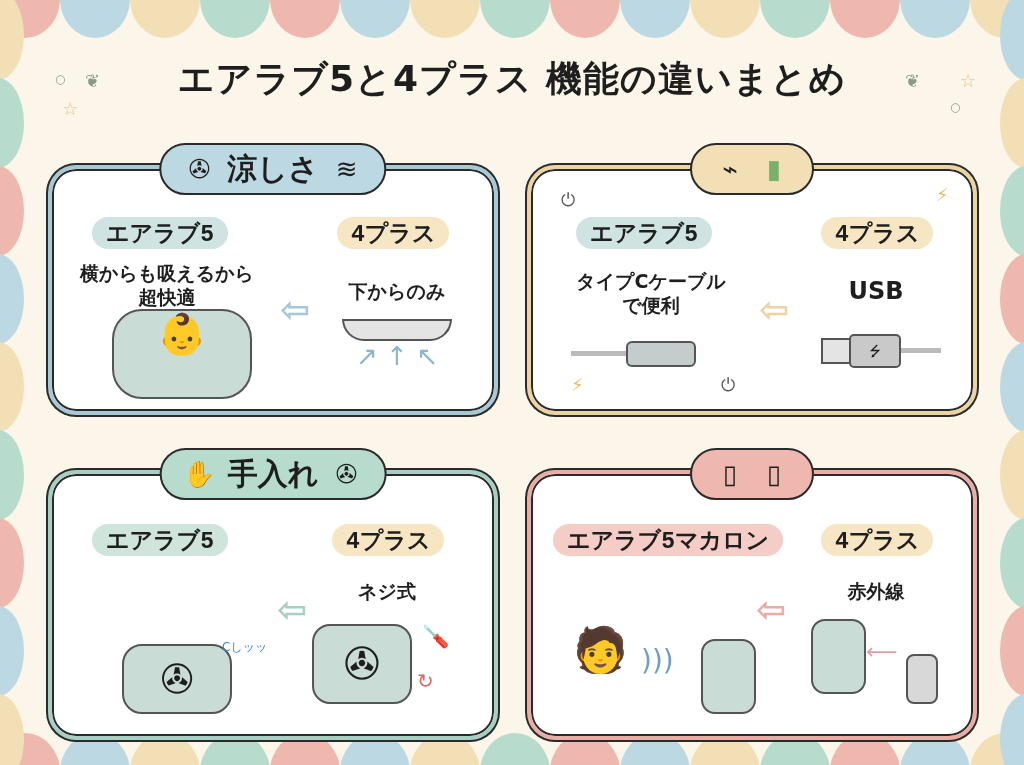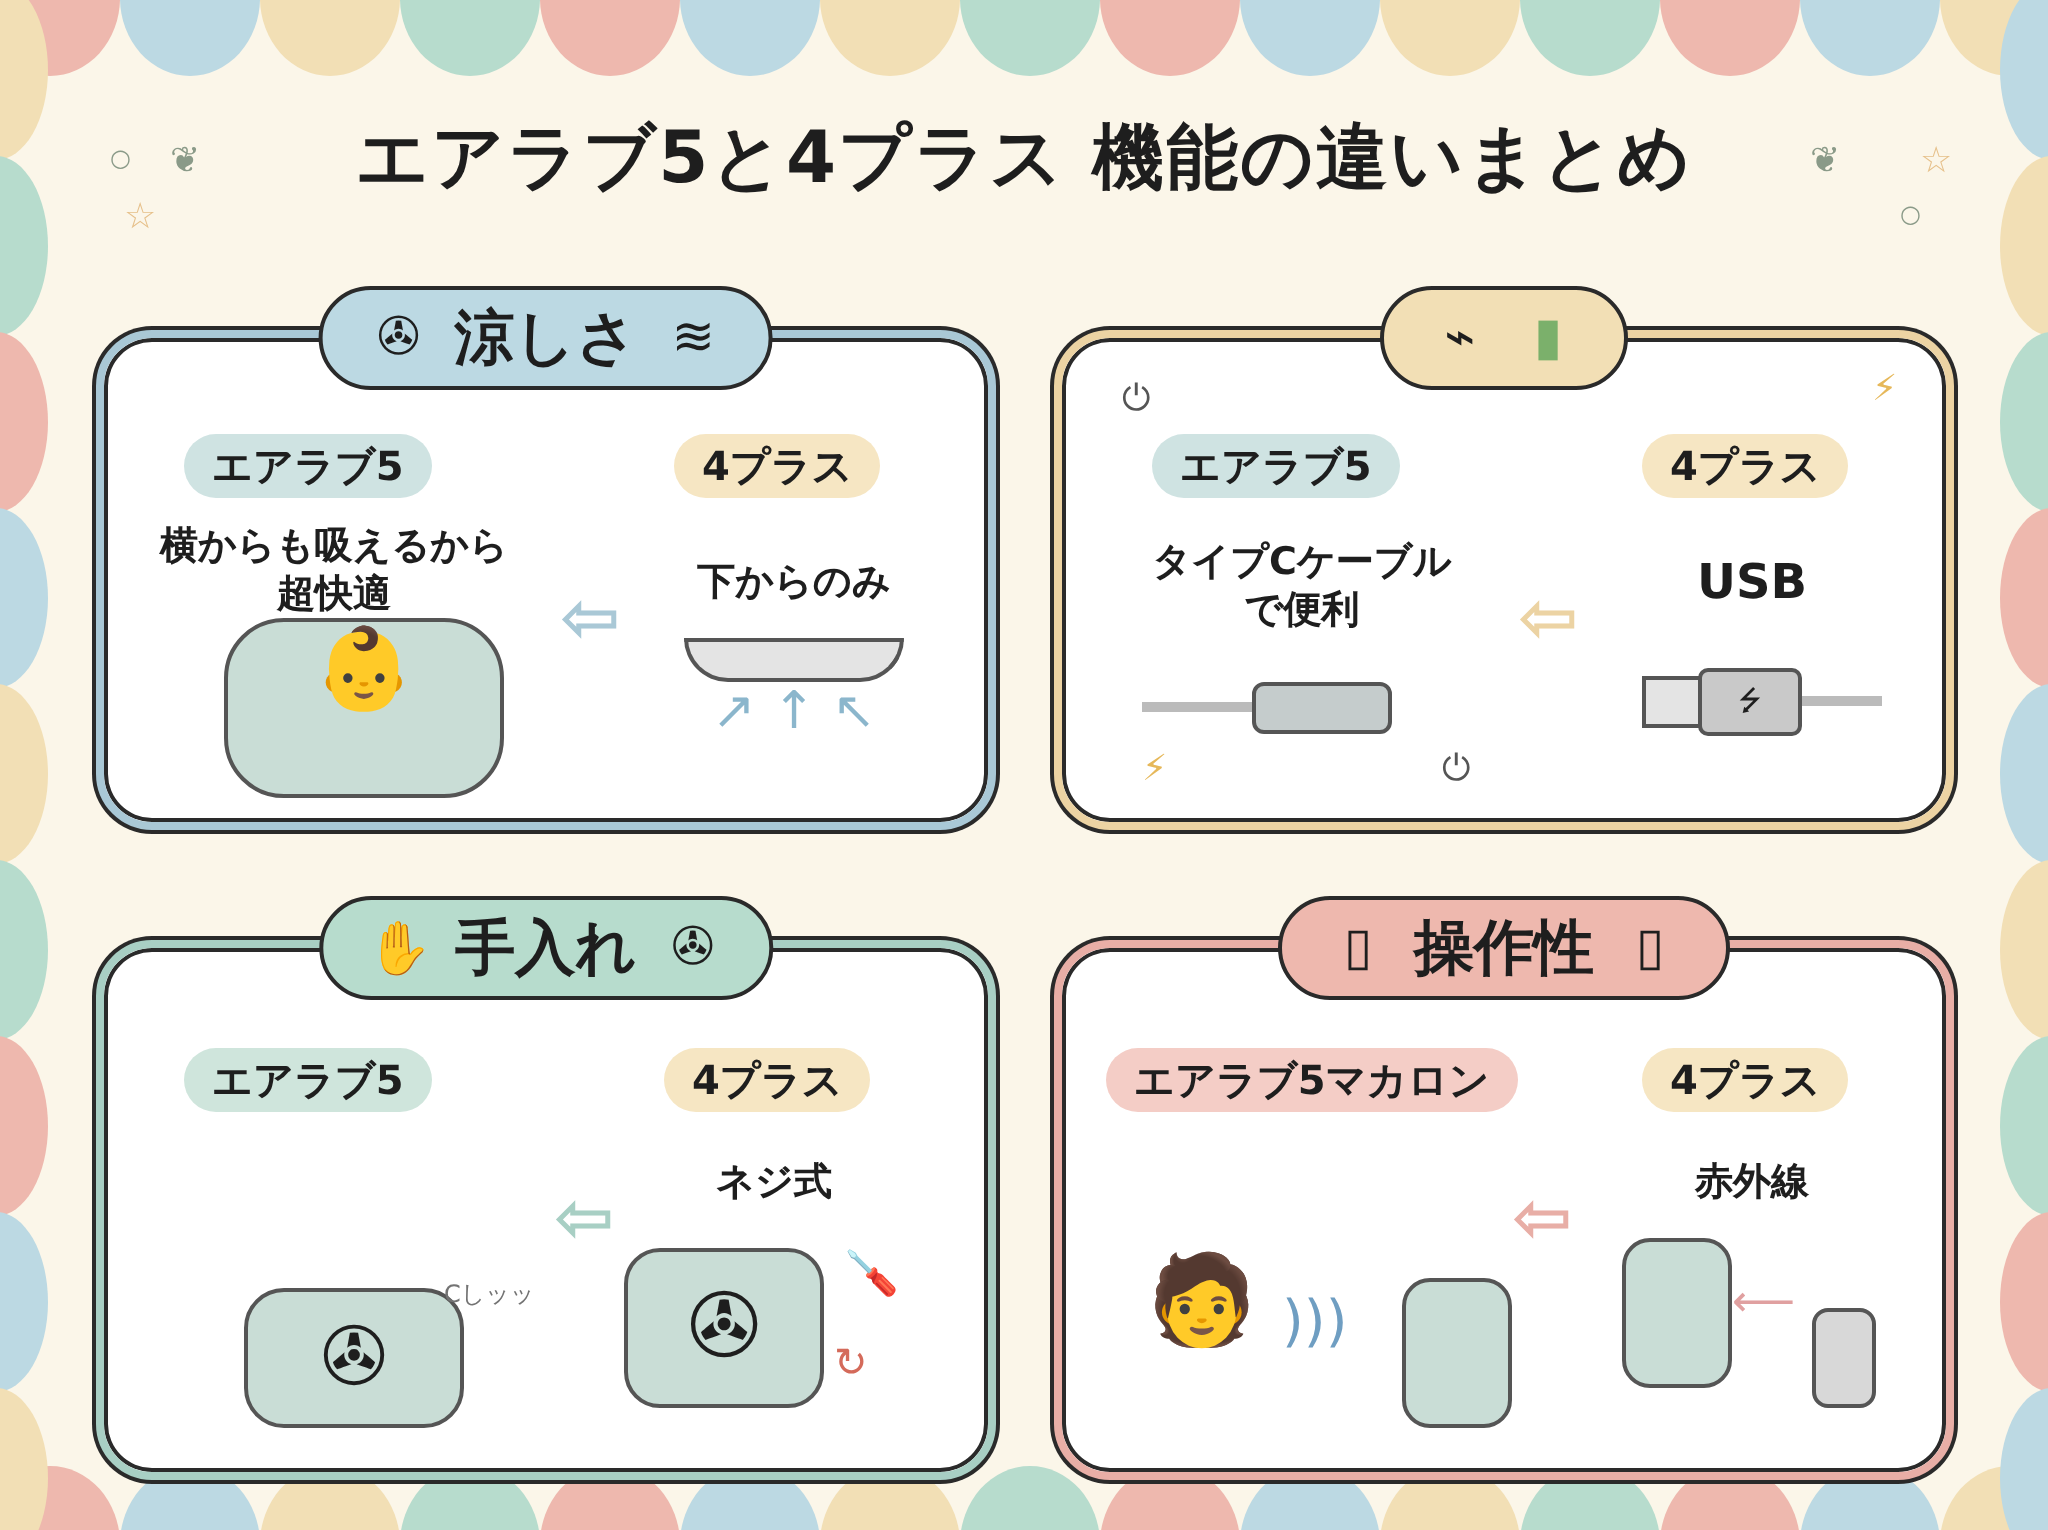--- a/index.html
+++ b/index.html
@@ -37,21 +37,21 @@
   .panel-header {
     position: absolute; top: -26px; left: 50%; transform: translateX(-50%);
     height: 52px; padding: 0 22px; border-radius: 26px;
     border: 2px solid #2a2a2a;
     display: flex; align-items: center; gap: 12px; white-space: nowrap;
   }
   .panel-header .h-text { font-size: 30px; font-weight: bold; }
   .panel-header .icon { font-size: 26px; width: 32px; text-align: center; }
   .badge {
     position: absolute; height: 32px; padding: 0 14px; border-radius: 16px;
-    font-size: 20px; font-weight: bold; display: flex; align-items: center; white-space: nowrap;
+    font-size: 23px; font-weight: bold; display: flex; align-items: center; white-space: nowrap; font-family: Liberation Mono, monospace;
   }
   .desc {
     position: absolute; font-size: 19px; font-weight: bold; line-height: 24px;
     text-align: center; white-space: pre-line;
   }
   .arrow { position: absolute; font-size: 36px; font-weight: bold; }
   .illus { position: absolute; text-align: center; }
   .usb-right { font-size: 24px; }
 </style>
 </head>
@@ -170,30 +170,29 @@
   <div class="panel-header" style="background:#b7dccd;">
     <span class="icon">✋</span>
     <span class="h-text">手入れ</span>
     <span class="icon">✇</span>
   </div>
   <div class="badge" style="left:40px;top:50px;background:#cfe5dc;">エアラブ5</div>
   <div class="badge" style="left:280px;top:50px;background:#f6e6c3;">4プラス</div>
   <div class="desc" style="left:270px;top:105px;width:130px;">ネジ式</div>
   <div class="arrow" style="left:225px;top:115px;color:#a8cfc4;">⇦</div>
   <div class="illus" style="left:70px;top:170px;width:110px;height:70px;background:#c9ddd6;border:2px solid #555;border-radius:20px;font-size:40px;line-height:66px;">✇</div>
-  <div class="deco" style="left:170px;top:165px;font-size:12px;color:#737373;text-align:center;">Cしッッ</div>
+  <div class="deco" style="left:170px;top:165px;font-size:12px;color:#3b82f6;text-align:center;">Cしッッ</div>
   <div class="illus" style="left:260px;top:150px;width:100px;height:80px;background:#c9ddd6;border:2px solid #555;border-radius:18px;font-size:44px;line-height:76px;">✇</div>
   <div class="deco" style="left:370px;top:150px;color:#b94a3c;font-size:22px;">🪛</div>
   <div class="deco" style="left:365px;top:195px;color:#d46a5a;font-size:20px;">↻</div>
 </section>
 
 <section class="panel" style="left:527px;top:470px;height:270px;border-color:#e8aea6;">
   <div class="panel-header" style="background:#eeb8ae;">
     <span class="icon">▯</span>
-    <span class="h-text">操作性</span>
     <span class="icon">▯</span>
   </div>
   <div class="badge" style="left:22px;top:50px;background:#f4cdc6;">エアラブ5マカロン</div>
   <div class="badge" style="left:290px;top:50px;background:#f6e6c3;">4プラス</div>
   <div class="desc" style="left:290px;top:105px;width:110px;">赤外線</div>
   <div class="arrow" style="left:225px;top:115px;color:#e8aea6;">⇦</div>
   <div class="illus" style="left:15px;top:150px;width:110px;font-size:44px;">🧑</div>
   <div class="deco" style="left:110px;top:170px;color:#6f9ec2;font-size:28px;">)))</div>
   <div class="illus" style="left:170px;top:165px;width:55px;height:75px;background:#c9ddd6;border:2px solid #555;border-radius:14px;"></div>
   <div class="illus" style="left:280px;top:145px;width:55px;height:75px;background:#c9ddd6;border:2px solid #555;border-radius:14px;"></div>

